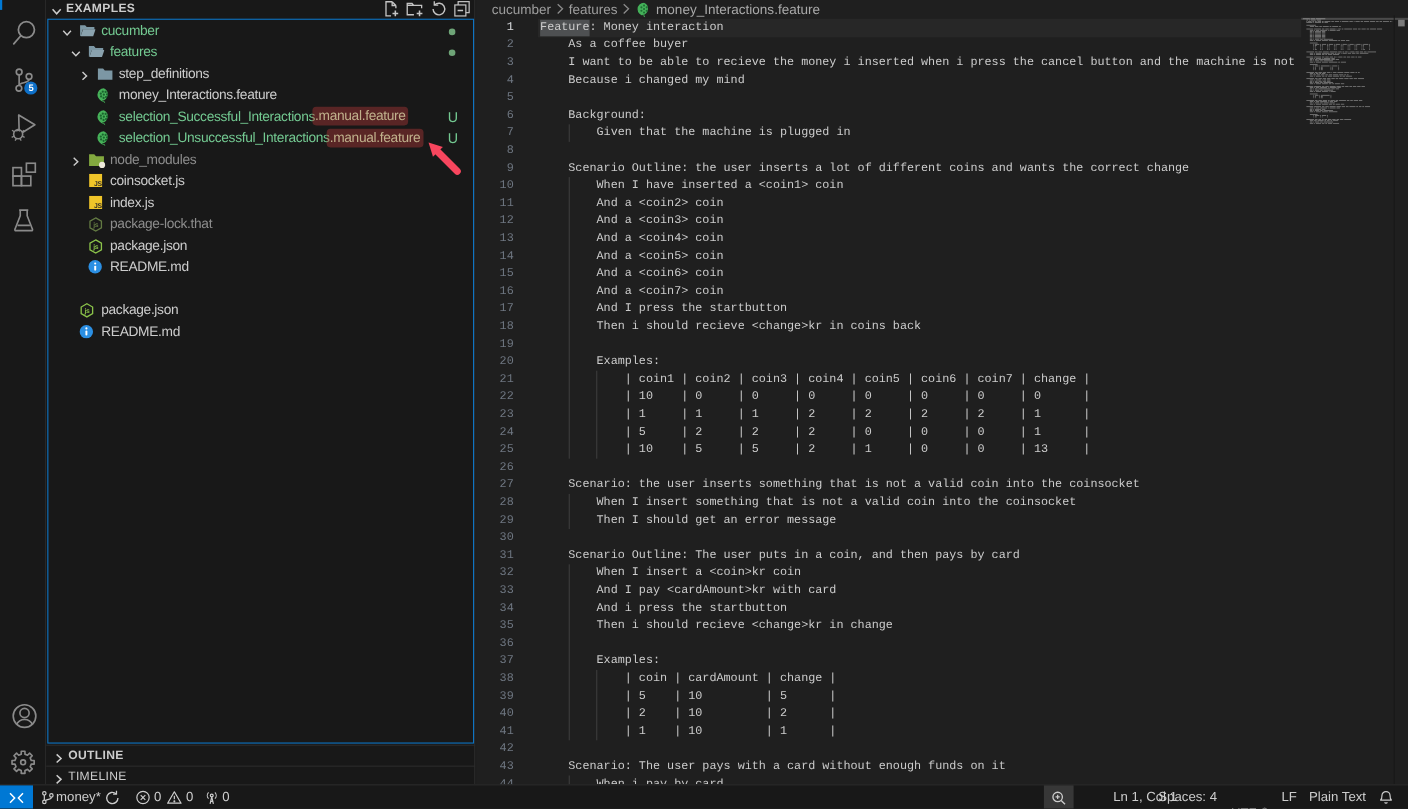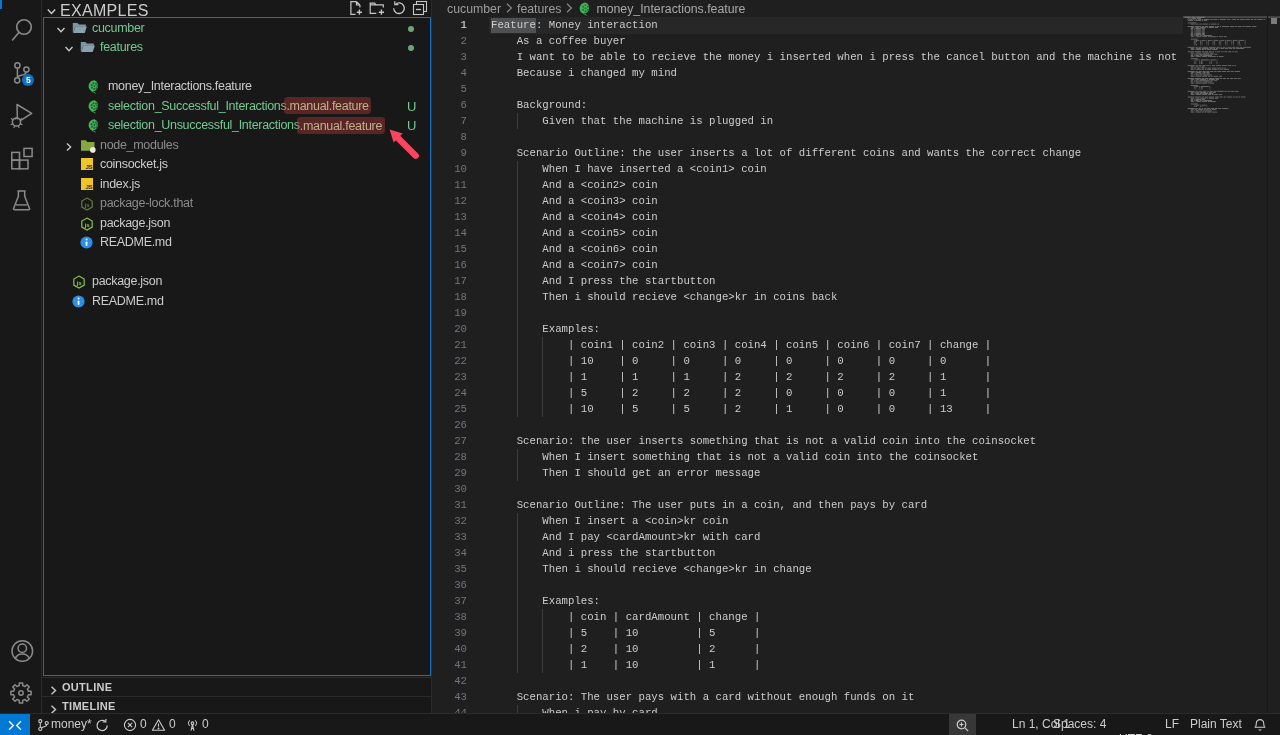--- a/index.html
+++ b/index.html
@@ -704,21 +704,21 @@
         </g>
       </svg></div>
 </div>
 
 <div class="abs" style="left:42px;top:0;width:390px;height:713px;background:#181818;border-right:1px solid #2b2b2b;overflow:hidden;">
 </div>
 
 <div class="abs" style="left:46px;top:3px;"><svg width="11" height="11" viewBox="0 0 11 11" fill="none" stroke="#cccccc" stroke-width="1.4">
       <path d="M1.8 3.5 5.5 7.5 9.2 3.5"></path>
     </svg></div>
-<div class="abs" style="left:60px;top:2px;color:#cccccc;font-size:16px;font-weight:normal;letter-spacing:0.3px;">EXAMPLES</div>
+<div class="abs" style="left:60px;top:2px;color:#cccccc;font-size:11px;font-weight:bold;letter-spacing:0.3px;">EXAMPLES</div>
 <div class="abs" style="left:347px;top:0px;"><svg width="16" height="16" viewBox="0 0 16 16" fill="none" stroke="#c5c5c5" stroke-width="1.2">
       <path d="M9.5 1.6H3.9v12.8h4.6M9.5 1.6 12.9 5M9.5 1.6V5H12.9M12.9 5v2.6"></path>
       <path d="M12.4 9.6v5.2M9.8 12.2h5.2" stroke-width="1.4"></path>
     </svg></div>
 <div class="abs" style="left:369px;top:0px;"><svg width="16" height="16" viewBox="0 0 16 16" fill="none" stroke="#c5c5c5" stroke-width="1.2">
       <path d="M7.3 13.4H1.2V3.2h4.4l1.5 1.7h7.2v2.7M1.2 4.9h5.9"></path>
       <path d="M12.4 9.6v5.2M9.8 12.2h5.2" stroke-width="1.4"></path>
     </svg></div>
 <div class="abs" style="left:391px;top:0px;"><svg width="16" height="16" viewBox="0 0 16 16" fill="none" stroke="#c5c5c5" stroke-width="1.3">
       <g transform="translate(16,0) scale(-1,1)">
@@ -750,20 +750,29 @@
       <span style="position:absolute;left:21px;top:5px"><svg width="10" height="10" viewBox="0 0 10 10">
           <path d="M1.5 3 5 6.7 8.5 3" fill="none" stroke="#cccccc" stroke-width="1.3"></path>
         </svg></span>
       <span style="position:absolute;left:37px;top:3.2px"><svg width="15" height="12" viewBox="0 0 15 12">
           <path d="M0.8 0.9h4.6l1.5 1.7h6.9v2.2H3.2L1.4 10.7H0.8z" fill="#7c97a4"></path>
           <path d="M3.5 4.5h11.4l-2.2 6.4H1.3z" fill="#8aa2ae"></path>
         </svg></span>
       <span style="position:absolute;left:57px;top:2.2px;white-space:pre"><span style="color:#73c991">features</span></span>
       <span style="position:absolute;left:365px;top:7px;width:6px;height:6px;border-radius:3px;background:#6ea477"></span>
     </div>
+<div style="position:absolute;left:43px;top:57.6px;width:389px;height:19.5px">
+      <span style="position:absolute;left:29px;top:5px"><svg width="10" height="10" viewBox="0 0 10 10">
+          <path d="M3 1.5 6.7 5 3 8.5" fill="none" stroke="#cccccc" stroke-width="1.3"></path>
+        </svg></span>
+      <span style="position:absolute;left:45px;top:3.2px"><svg width="15" height="13" viewBox="0 0 15 13">
+          <path d="M1 1.3h4.7l1.6 1.8H14.2v8.5H1z" fill="#7c97a4"></path>
+        </svg></span>
+      <span style="position:absolute;left:65px;top:2.2px;white-space:pre"><span style="color:#cccccc">step_definitions</span></span>
+    </div>
 <div style="position:absolute;left:43px;top:77.1px;width:389px;height:19.5px">
       <span style="position:absolute;left:45px;top:3.2px"><svg width="13" height="14" viewBox="0 0 13 14" style="opacity:1.0">
           <path d="M6.4 0.3a5.85 5.85 0 1 0 0 11.7l.5-.02 1 2-3.2-2.5A5.85 5.85 0 0 0 6.4.3z" fill="#46b159"></path>
           <path d="M3.2 10.9 5.6 13l-1.2-2.6z" fill="#46b159"></path>
           <circle cx="6.4" cy="6.1" r="1.0" fill="#1a642e"></circle>
           <circle cx="6.14" cy="9.04" r="1.02" fill="#1a642e"></circle>
           <circle cx="3.93" cy="7.71" r="1.02" fill="#1a642e"></circle>
           <circle cx="3.61" cy="5.14" r="1.02" fill="#1a642e"></circle>
           <circle cx="5.44" cy="3.31" r="1.02" fill="#1a642e"></circle>
           <circle cx="8.01" cy="3.63" r="1.02" fill="#1a642e"></circle>
@@ -875,21 +884,21 @@
 <div class="abs" style="left:42px;top:677px;width:390px;height:19px;border-top:1px solid #2b2b2b;">
   <span class="abs" style="left:6px;top:4px;"><svg width="11" height="11" viewBox="0 0 11 11" fill="none" stroke="#cccccc" stroke-width="1.4">
         <path d="M3.5 1.8 7.5 5.5 3.5 9.2"></path>
       </svg></span>
   <span class="abs" style="left:20px;top:3px;color:#cccccc;font-size:11px;font-weight:bold;letter-spacing:0.3px;">OUTLINE</span>
 </div>
 <div class="abs" style="left:42px;top:696px;width:390px;height:17px;border-top:1px solid #2b2b2b;">
   <span class="abs" style="left:6px;top:4px;"><svg width="11" height="11" viewBox="0 0 11 11" fill="none" stroke="#cccccc" stroke-width="1.4">
         <path d="M3.5 1.8 7.5 5.5 3.5 9.2"></path>
       </svg></span>
-  <span class="abs" style="left:20px;top:3px;color:#cccccc;font-size:11px;font-weight:bold;letter-spacing:0.3px;">TIMELINE</span>
+  <span class="abs" style="left:20px;top:3px;color:#cccccc;font-size:11px;font-weight:normal;letter-spacing:0.3px;">TIMELINE</span>
 </div>
 
 <div class="abs" style="left:0;top:713px;width:1280px;height:22px;background:#181818;border-top:1px solid #2b2b2b;color:#cccccc;font-size:12px;">
   <div class="abs" style="left:0;top:0;width:30px;height:22px;background:#0078d4;">
       <span class="abs" style="left:7px;top:3.5px;"><svg width="16" height="15" viewBox="0 0 16 15" fill="none" stroke="#ffffff" stroke-width="1.35">
           <path d="M2.1 3.2 6.3 7.5 2.1 11.8"></path>
           <path d="M13.9 3.2 9.7 7.5l4.2 4.3"></path>
         </svg></span>
     </div>
   <span class="abs" style="left:37px;top:4px;"><svg width="13" height="14" viewBox="0 0 13 14" fill="none" stroke="#cccccc" stroke-width="1.1">

